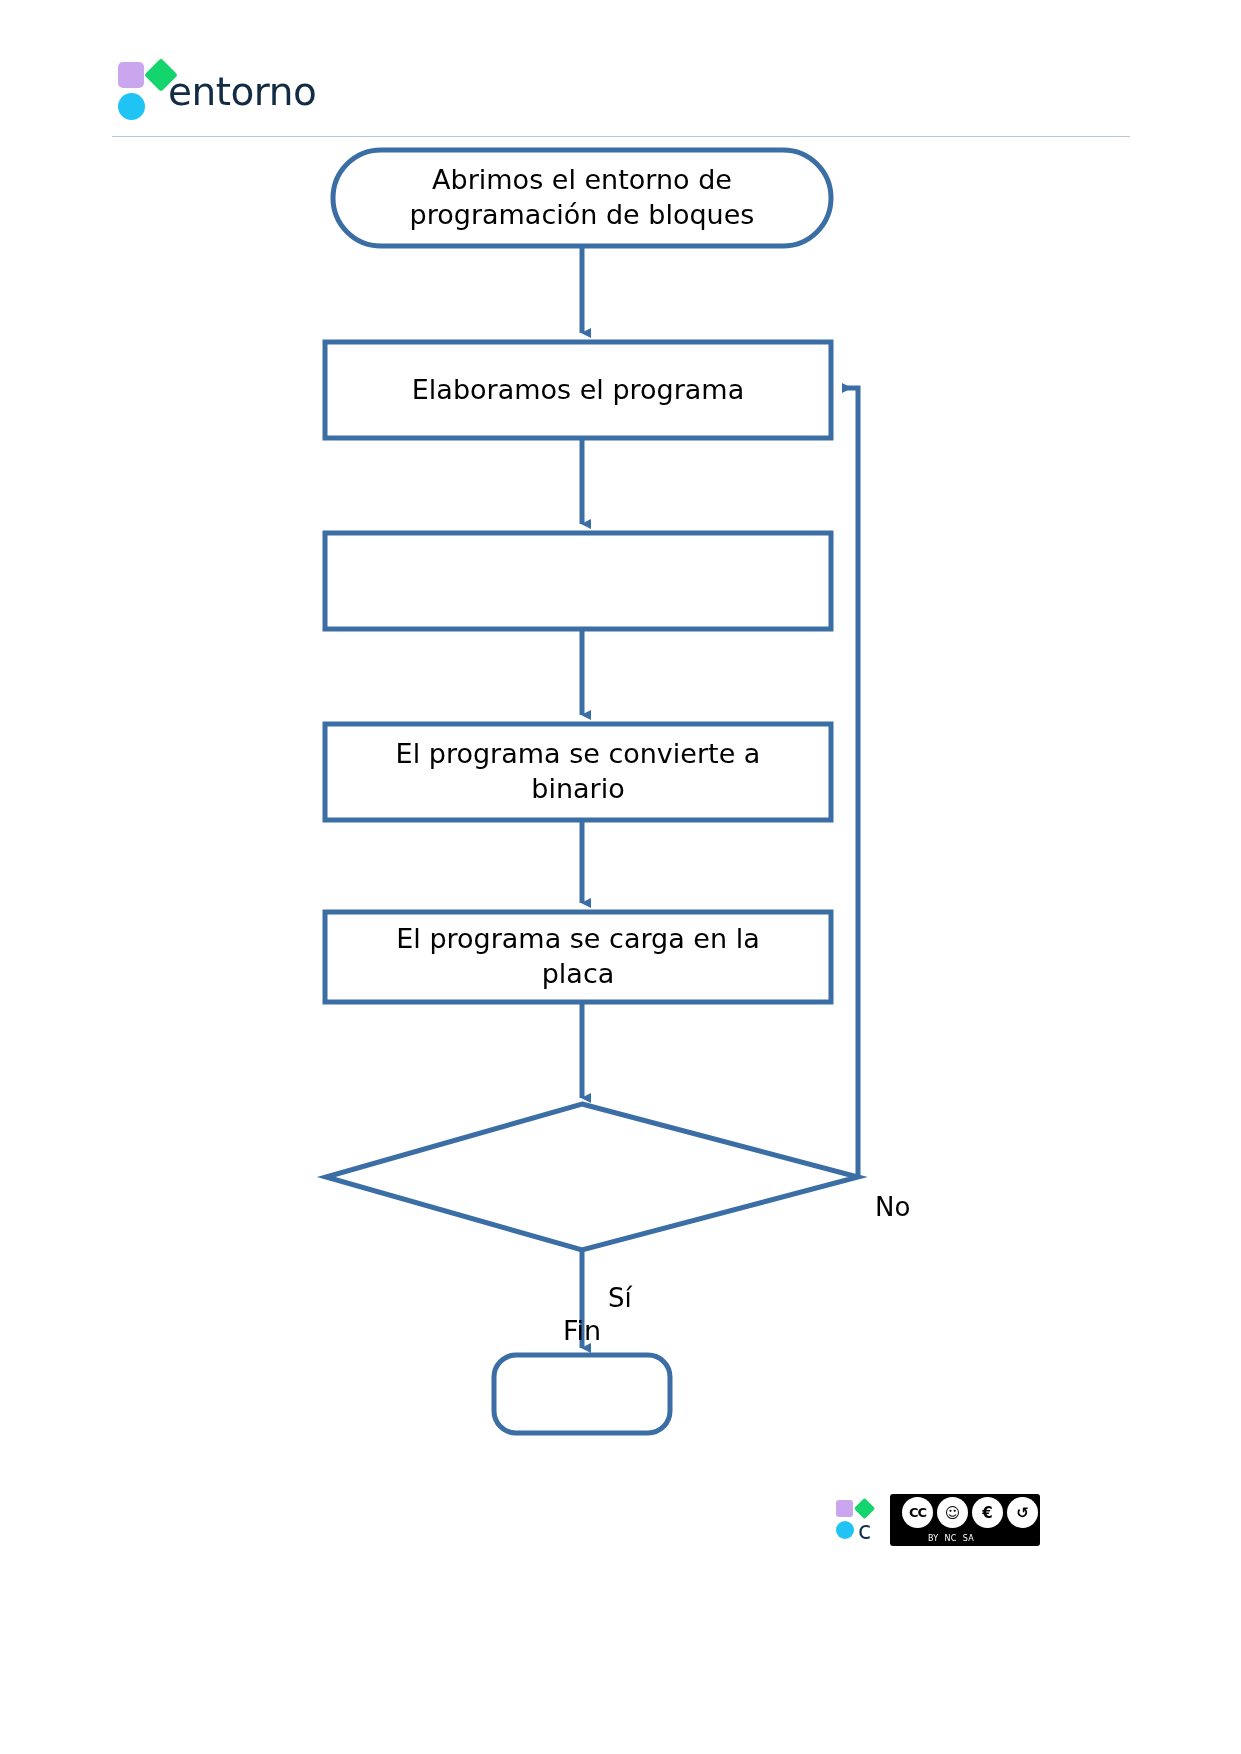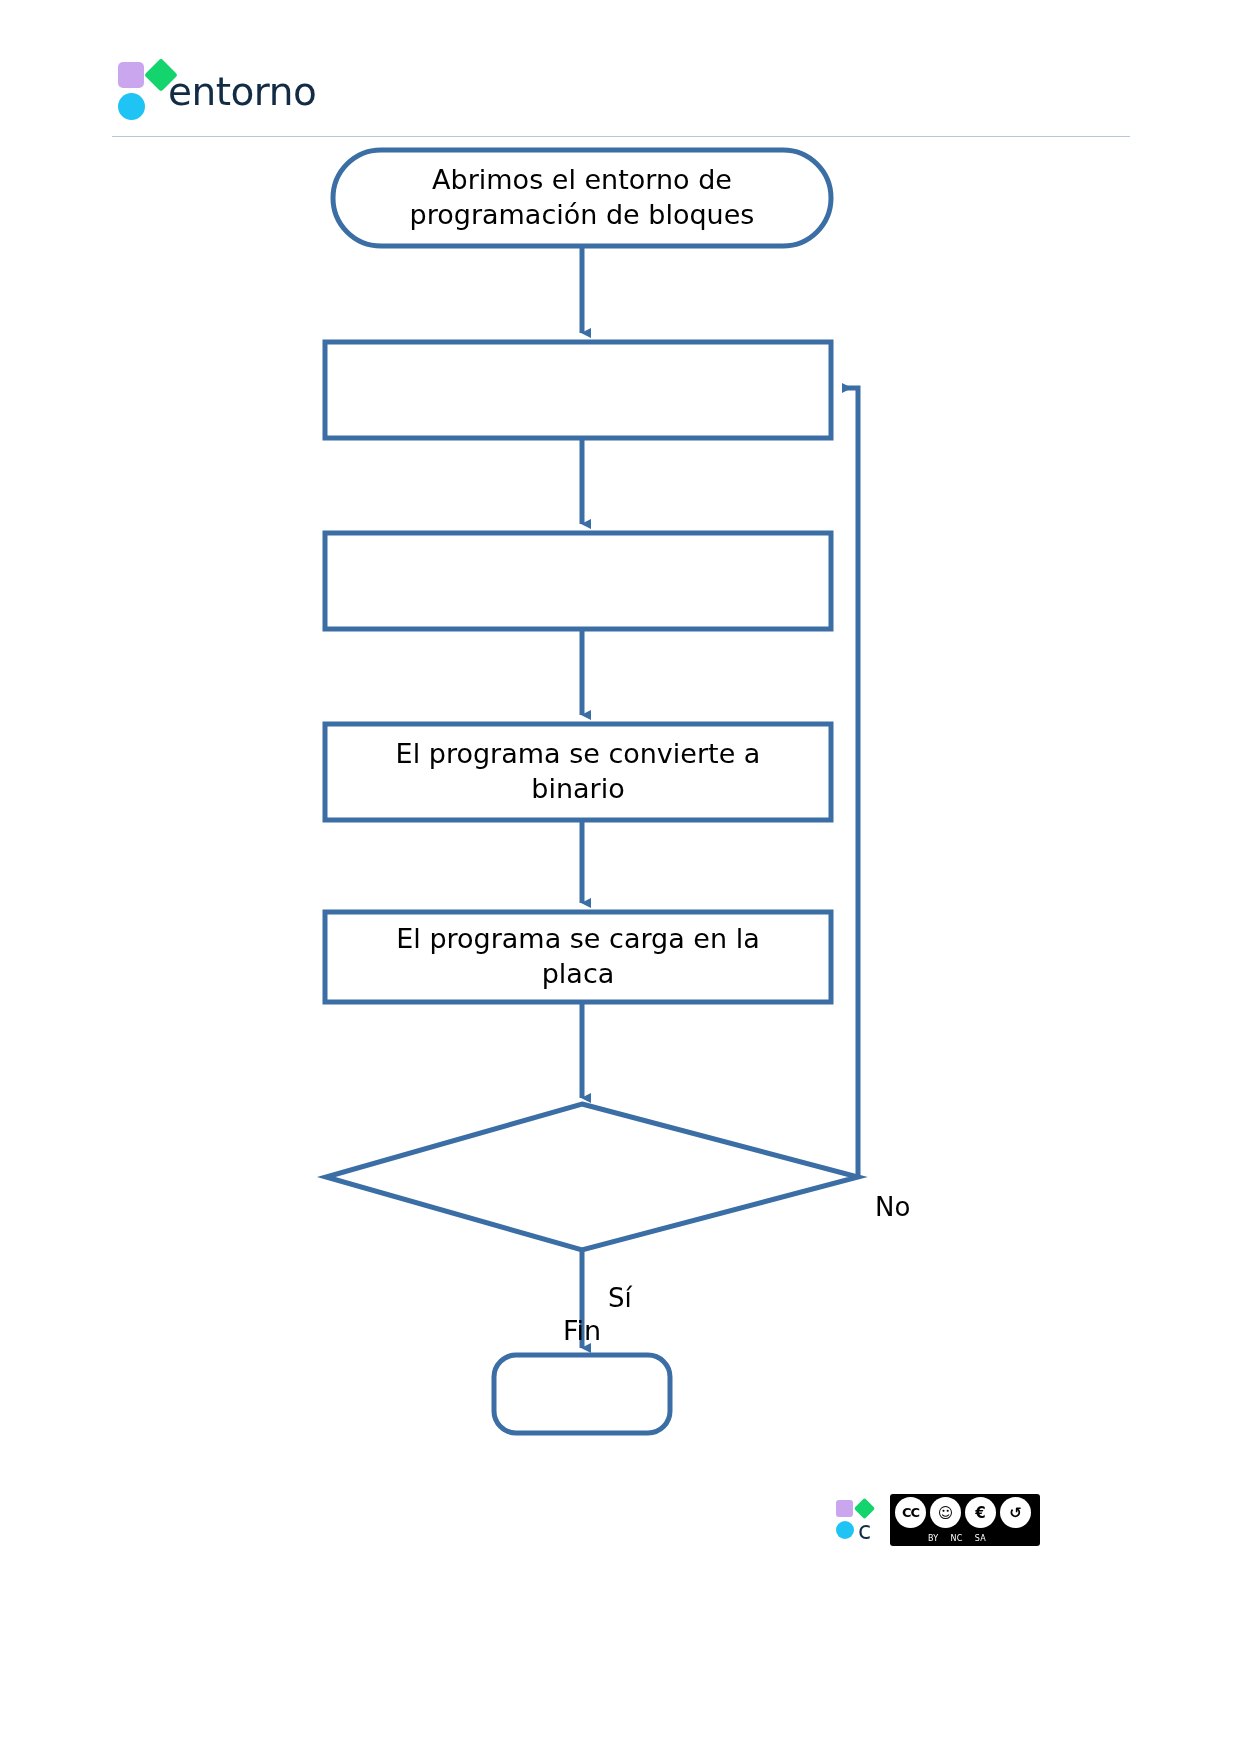--- a/index.html
+++ b/index.html
@@ -147,21 +147,21 @@
     background: #000000;
     border-radius: 3px;
   }
   .cc-row {
     position: absolute;
     left: 0; top: 0;
     width: 150px; height: 37px;
     display: flex;
     align-items: center;
     gap: 4px;
-    padding-left: 5px;
+    padding-left: 12px;
     box-sizing: border-box;
   }
   .cc-ico {
     width: 31px; height: 31px;
     border-radius: 50%;
     background: #ffffff;
     color: #000000;
     font-size: 15px;
     font-weight: bold;
     display: flex;
@@ -173,21 +173,21 @@
   }
   .cc-ico.cc-logo { font-size: 13px; letter-spacing: -1px; }
   .cc-labels {
     position: absolute;
     left: 0; top: 37px;
     width: 150px; height: 15px;
     display: flex;
     align-items: center;
     padding-left: 38px;
     box-sizing: border-box;
-    gap: 12px;
+    gap: 6px;
   }
   .cc-lab {
     color: #ffffff;
     font-size: 8px;
     font-family: "DejaVu Sans", sans-serif;
     letter-spacing: 0.3px;
   }
 </style>
 </head>
 <body>
@@ -254,20 +254,21 @@
     <path d="M858,1177 L858,388 L843,388" fill="none" stroke="#3A6EA5" stroke-width="5" marker-end="url(#arrow-left)"></path>
 
     <g>
       <rect x="494" y="1355" width="176" height="78" rx="22" ry="22" fill="#FFFFFF" stroke="#3A6EA5" stroke-width="5"></rect>
     </g>
   </svg>
 
   <div class="node-label" style="left:333px; top:150px; width:498px; height:96px;">Abrimos el entorno de
 programación de bloques</div>
 
+  <div class="node-label" style="left:325px; top:342px; width:506px; height:96px;">Elaboramos el programa</div>
 
 
   <div class="node-label" style="left:325px; top:724px; width:506px; height:96px;">El programa se convierte a
 binario</div>
 
   <div class="node-label" style="left:325px; top:912px; width:506px; height:90px;">El programa se carga en la
 placa</div>
 
 
   <div class="node-label" style="left:494px; top:1292px; width:176px; height:78px;text-align:center;">Fin</div>

